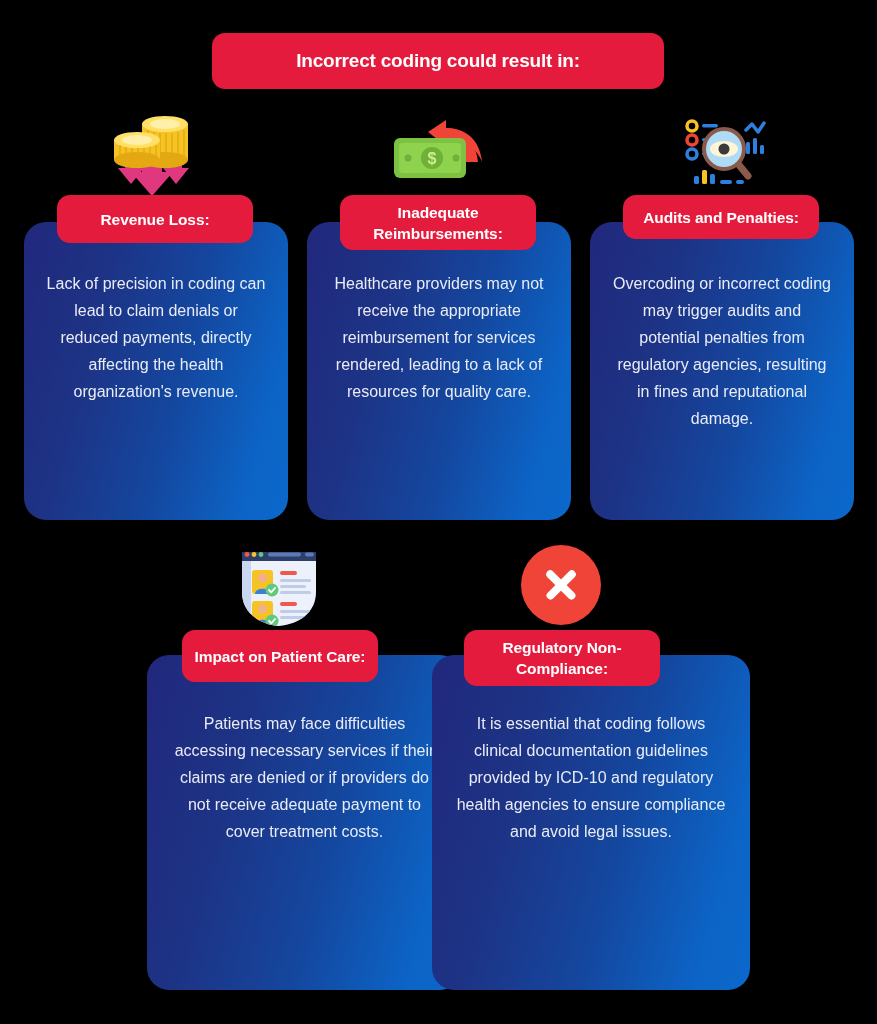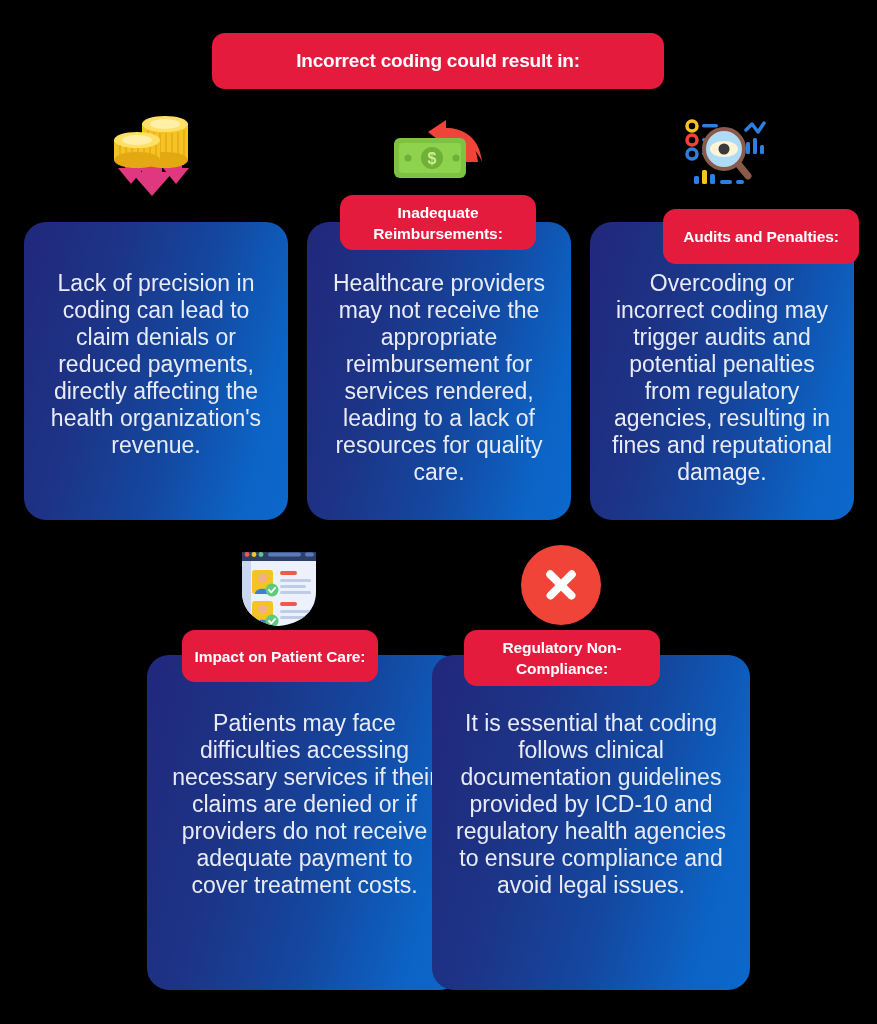--- a/index.html
+++ b/index.html
@@ -27,21 +27,21 @@
   
   .card {
     position:absolute;
     border-radius:22px;
     background:linear-gradient(105deg,#21287C 0%,#1D3385 28%,#14479F 58%,#0C64C6 86%,#0B68CB 100%);
   }
   .card-text {
     position:absolute; left:0; right:0; top:0;
     padding:0 22px;
     color:#E9ECF6;
-    font-size:23px;
+    font-size:16px;
     line-height:27px;
     text-align:center;
     font-weight:400;
   }
 
   
   .badge {
     position:absolute;
     background:#E51B3E;
     border-radius:13px;
@@ -120,20 +120,23 @@
             <line x1="28" y1="33" x2="28" y2="44"></line>
           <line x1="34" y1="34" x2="34" y2="45"></line>
             <line x1="40" y1="34" x2="40" y2="45"></line>
           <line x1="46" y1="34" x2="46" y2="45"></line>
             <line x1="52" y1="33" x2="52" y2="44"></line>
           <line x1="58" y1="31" x2="58" y2="42"></line>
         </g>
       </g>
     </svg>
   </div>
+  <div class="badge" style="left:57px; top:195px; width:196px; height:48px;">
+    <span class="badge-text">Revenue Loss:</span>
+  </div>
 
   <div class="card" style="left:307px; top:222px; width:264px; height:298px;">
     <div class="card-text" style="top:48px;">Healthcare providers may not receive the appropriate reimbursement for services rendered, leading to a lack of resources for quality care.</div>
   </div>
   <div class="icon-wrap" style="left:388px; top:116px; width:100px; height:76px;">
     <svg width="100" height="76" viewBox="0 0 100 76">
 
       <path d="M28,12 L46,0 L46,8 C66,8 80,20 82,42 C76,26 62,20 46,20 L46,26 Z" fill="#F04438" transform="translate(12,4)"></path>
       <path d="M58,12 C76,12 88,26 90,46 L76,46 C74,32 68,26 58,26 Z" fill="#F04438"></path>
 
@@ -173,21 +176,21 @@
       <rect x="38" y="64" width="12" height="4" rx="2" fill="#2D7FE0"></rect>
       <rect x="54" y="64" width="8" height="4" rx="2" fill="#2D7FE0"></rect>
 
       <line x1="53" y1="44" x2="66" y2="60" stroke="#8A5A4A" stroke-width="7" stroke-linecap="round"></line>
 
       <circle cx="42" cy="33" r="20" fill="#AEDBF5" stroke="#8A5A4A" stroke-width="4"></circle>
       <ellipse cx="42" cy="33" rx="14" ry="8" fill="#FFF4D6"></ellipse>
       <circle cx="42" cy="33" r="5.5" fill="#3A3A3A"></circle>
     </svg>
   </div>
-  <div class="badge" style="left:623px; top:209px; width:196px; height:55px;margin-left:40px;">
+  <div class="badge" style="left:623px; top:195px; width:196px; height:44px;">
     <span class="badge-text">Audits and Penalties:</span>
   </div>
 
   <div class="card" style="left:147px; top:655px; width:315px; height:335px;">
     <div class="card-text" style="top:55px;">Patients may face difficulties accessing necessary services if their claims are denied or if providers do not receive adequate payment to cover treatment costs.</div>
   </div>
   <div class="icon-wrap" style="left:238px; top:548px; width:82px; height:80px;">
     <svg width="82" height="80" viewBox="0 0 82 80">
       <defs>
         <clipPath id="shieldClip">

